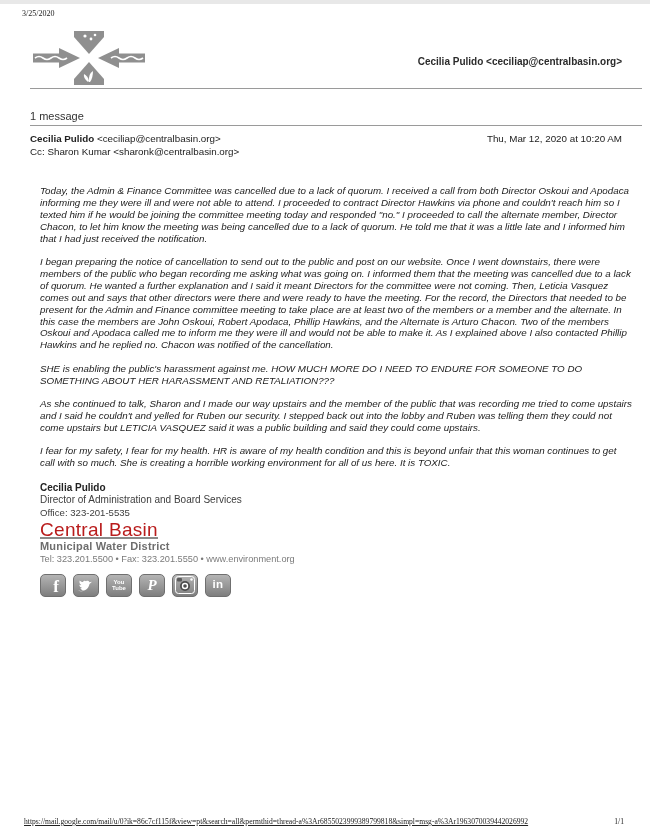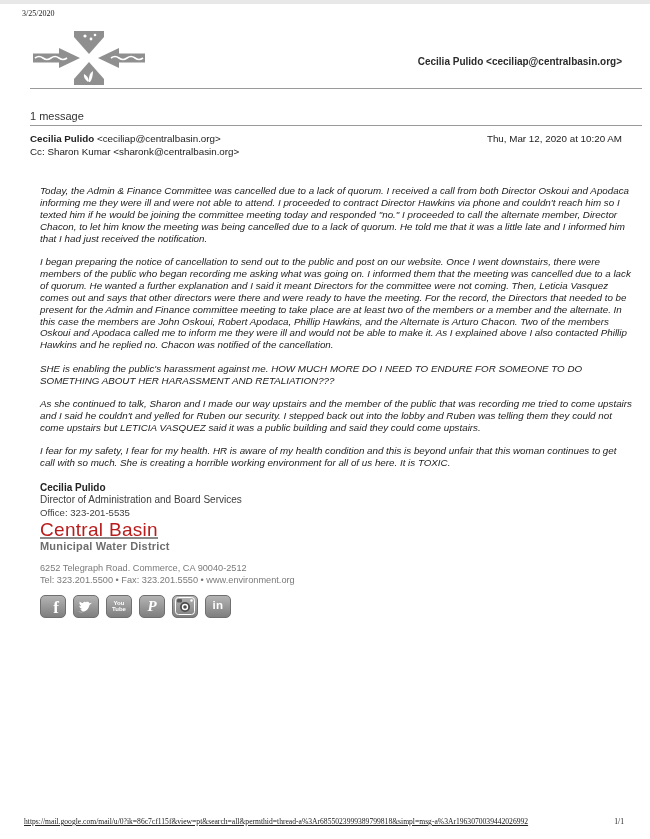--- a/index.html
+++ b/index.html
@@ -112,21 +112,20 @@
     <p>As she continued to talk, Sharon and I made our way upstairs and the member of the public that was recording me tried to come upstairs and I said he couldn't and yelled for Ruben our security. I stepped back out into the lobby and Ruben was telling them they could not come upstairs but LETICIA VASQUEZ said it was a public building and said they could come upstairs.</p>
     <p>I fear for my safety, I fear for my health. HR is aware of my health condition and this is beyond unfair that this woman continues to get call with so much. She is creating a horrible working environment for all of us here. It is TOXIC.</p>
 
     <div class="sig-name">Cecilia Pulido</div>
     <div class="sig-title">Director of Administration and Board Services</div>
     <div class="sig-office">Office: 323-201-5535</div>
 
     <div><span class="brand">Central Basin</span></div>
     <div class="brand-sub">Municipal Water District</div>
 
-    <div class="addr">6252 Telegraph Road. Commerce, CA 90040-2512</div>
     <div class="contact">Tel: 323.201.5500 • Fax: 323.201.5550 • www.environment.org</div>
 
     <div class="social-row">
       <div class="sicon">
         <span class="glyph g-f">f</span>
       </div>
       <div class="sicon">
         <svg width="18" height="15" viewBox="0 0 18 15">
           <path fill="#ffffff" d="M1,12.5 c5.5,1.5 10.5,-1 11.5,-6.5 l2.5,-2.2 -2.6,0.5 c-0.5,-1.5 -2.4,-1.8 -3.4,-1 -0.8,-0.9 -2.5,-0.7 -3,0.8 -1.5,-0.2 -2.6,-0.8 -3.3,-1.6 -0.7,2.2 0.2,3.7 1.6,4.6 -0.7,0.1 -1.3,0 -1.9,-0.3 0,1.7 1.3,2.9 2.8,3.2 -0.6,0.2 -1.2,0.2 -1.8,0.1 0.5,1.4 1.8,2.3 3.2,2.3 -1.6,1 -3.6,1.3 -5.6,0.1 z"></path>
         </svg>

